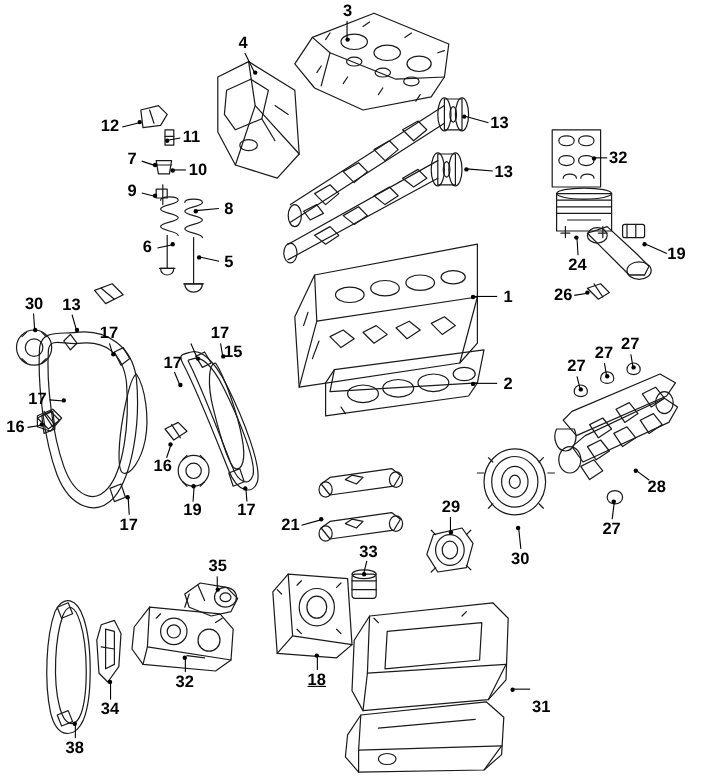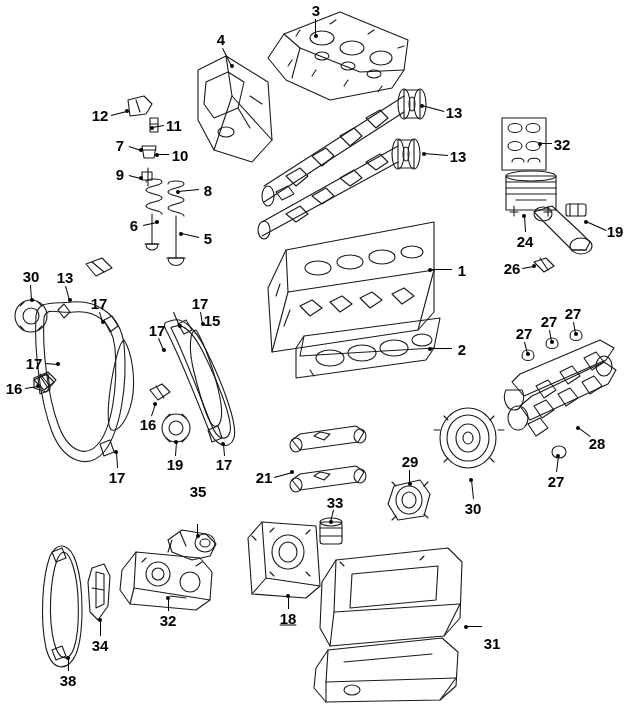--- a/index.html
+++ b/index.html
@@ -483,16 +483,16 @@
       <div class="callout" style="left: 549px; top: 321px;">27</div>
       <div class="callout" style="left: 573px; top: 313px;">27</div>
       <div class="callout" style="left: 556px; top: 481px;">27</div>
       <div class="callout" style="left: 597px; top: 443px;">28</div>
       <div class="callout" style="left: 410px; top: 461px;">29</div>
       <div class="callout" style="left: 473px; top: 508px;">30</div>
       <div class="callout" style="left: 492px; top: 627px; margin-top: 16px;">31</div>
       <div class="callout" style="left: 168px; top: 620px;">32</div>
       <div class="callout" style="left: 68px; top: 680px;">38</div>
       <div class="callout" style="left: 100px; top: 645px;">34</div>
-      <div class="callout" style="left: 198px; top: 491px; text-align: center;">35</div>
+      <div class="callout" style="left: 198px; top: 515px; text-align: center;">35</div>
     </div>
 
 </div>
 
 </body></html>

